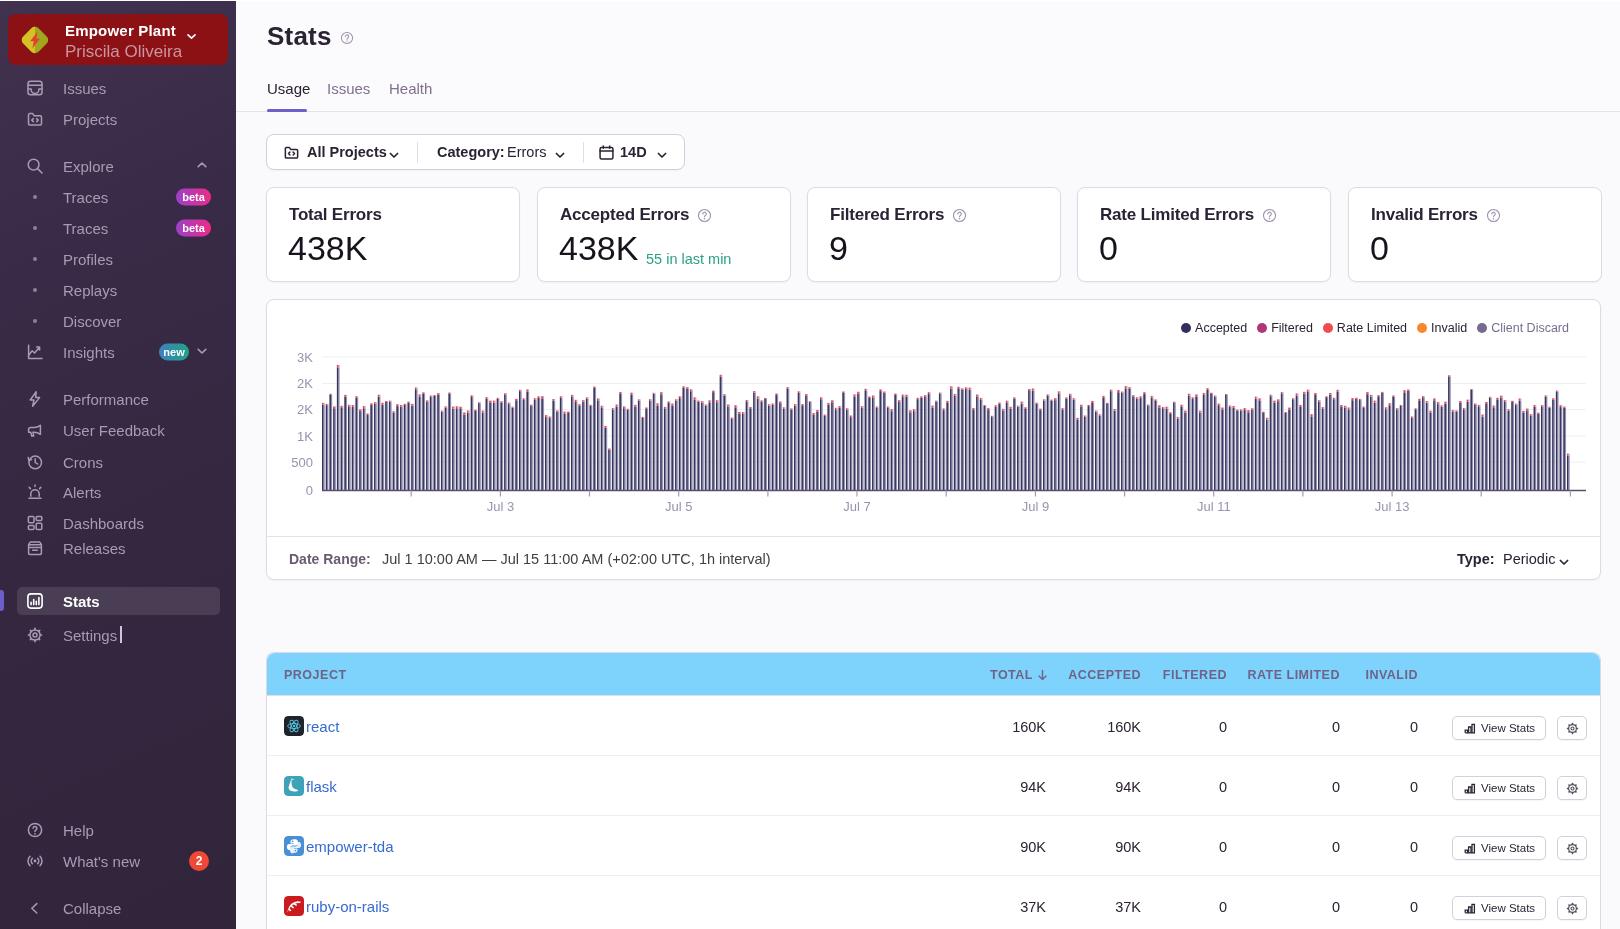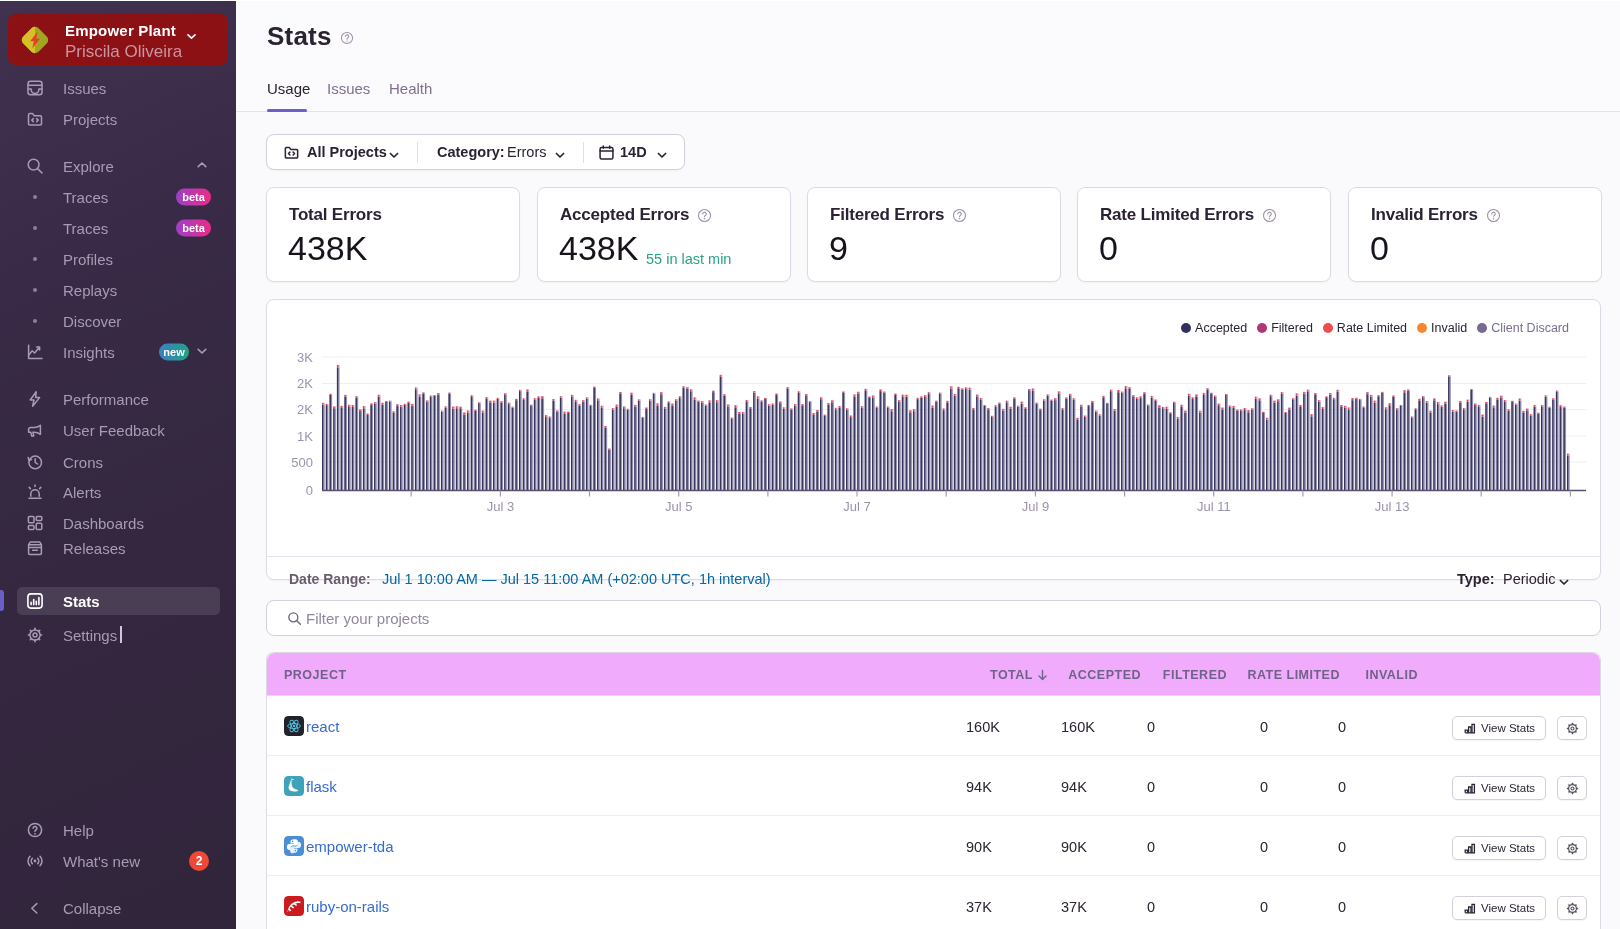--- a/index.html
+++ b/index.html
@@ -37,36 +37,36 @@
 .bold{font-weight:bold}
 
 .card{position:absolute;top:187px;width:254px;height:95px;background:#fff;border:1px solid #DFD9E5;border-radius:8px;
  box-shadow:0 1px 2px rgba(43,34,51,.04)}
 .card .ttl{position:absolute;left:22px;top:18px;height:18px;display:flex;align-items:center;font-size:17px;font-weight:bold;color:#2B2233;white-space:nowrap;letter-spacing:-.2px}
 .card .val{position:absolute;left:21px;top:43px;font-size:34px;line-height:34px;color:#18121C}
 .card .sub{position:absolute;font-size:14.5px;color:#2BA185;white-space:nowrap}
 
 #chartp{position:absolute;left:30px;top:299px;width:1335px;height:281px;background:#fff;border:1px solid #DFD9E5;border-radius:8px;
  box-shadow:0 1px 2px rgba(43,34,51,.04)}
-#drow{position:absolute;left:30px;top:556px;width:1335px;height:44px;border-top:1px solid #E7E1EC}
+#drow{position:absolute;left:30px;top:536px;width:1335px;height:44px;border-top:1px solid #E7E1EC}
 #drow .dr1{position:absolute;left:23px;top:14px;font-size:14px;font-weight:bold;color:#695C71}
-#drow .dr2{position:absolute;left:116px;top:14px;font-size:14.5px;color:#0369a1}
+#drow .dr2{position:absolute;left:116px;top:14px;font-size:14.5px;color:#404040}
 #drow .dr3{position:absolute;left:1191px;top:14px;font-size:14.5px;font-weight:bold;color:#2B2233}
 #drow .dr4{position:absolute;left:1237px;top:14px;font-size:14.5px;color:#2B2233}
 
 #search{position:absolute;left:30px;top:600px;width:1335px;height:36px;background:#fff;border:1px solid #D5CEDD;border-radius:8px}
 #search .ph{position:absolute;left:39px;top:9px;font-size:15px;color:#9187A1}
 
 #tbl{position:absolute;left:30px;top:652px;width:1335px;height:277px;background:#fff;border:1px solid #DFD9E5;border-radius:8px 8px 0 0;border-bottom:none}
-#thead{position:absolute;left:0;top:0;width:1333px;height:43px;background:#f0abfc;border-bottom:1px solid #E3DDEA;border-radius:8px 8px 0 0}
+#thead{position:absolute;left:0;top:0;width:1333px;height:43px;background:#7dd3fc;border-bottom:1px solid #E3DDEA;border-radius:8px 8px 0 0}
 .th{position:absolute;top:15px;font-size:12.5px;font-weight:bold;color:#6F6287;letter-spacing:.5px}
 .row{position:absolute;left:0;width:1333px;height:60px;border-bottom:1px solid #F0ECF3;background:#fff}
 .row .picon{position:absolute;left:17px;top:20px;width:20px;height:20px;border-radius:4px}
 .row .pname{position:absolute;left:39px;top:22px;font-size:15px;color:#366BD0}
-.num{position:absolute;top:23px;font-size:14.5px;color:#2B2233;text-align:left;width:80px}
+.num{position:absolute;top:23px;font-size:14.5px;color:#2B2233;text-align:right;width:80px}
 .vsbtn{position:absolute;left:1185px;top:20px;width:94px;height:24px;border:1px solid #D5CEDD;border-radius:5px;background:#fff;
  box-shadow:0 1px 1px rgba(43,34,51,.04)}
 .vsbtn span{position:absolute;left:28px;top:5px;font-size:11.5px;font-weight:normal;color:#2B2233}
 .gearbtn{position:absolute;left:1290px;top:20px;width:30px;height:24px;border:1px solid #D5CEDD;border-radius:5px;background:#fff;
  box-shadow:0 1px 1px rgba(43,34,51,.04)}
 #topline{position:absolute;left:0;top:0;width:1620px;height:1px;background:#fff;z-index:50}
 </style></head>
 <body>
 <div id="topline"></div>
 <div id="sidebar">
@@ -1050,27 +1050,20 @@
     </div>
 <div id="drow">
 <span class="dr1">Date Range:</span>
 <span class="dr2">Jul 1 10:00 AM — Jul 15 11:00 AM (+02:00 UTC, 1h interval)</span>
 <span class="dr3">Type:</span>
 <span class="dr4">Periodic</span>
 <span style="position:absolute;right:31px;top:16px"><svg width="12" height="12" viewBox="0 0 12 12" style="vertical-align:-1px">
           <path d="M2.4,4.5 L6,8 L9.6,4.5" stroke="#2B2233" stroke-width="1.7" fill="none" stroke-linecap="round" stroke-linejoin="round"></path>
         </svg></span>
 </div>
-<div id="search">
-      <span style="position:absolute;left:20px;top:10px"><svg width="15" height="15" viewBox="0 0 18 18">
-          <circle cx="7.6" cy="7.6" r="5.4" stroke="#6F6287" stroke-width="1.7" fill="none"></circle>
-          <path d="M11.7,11.7 L16,16" stroke="#6F6287" stroke-width="1.7" fill="none" stroke-linecap="round"></path>
-        </svg></span>
-      <span class="ph">Filter your projects</span>
-    </div>
 <div id="tbl">
 <div id="thead">
 <span class="th" style="left:17px">PROJECT</span>
 <span class="th" style="left:661px;width:120px;text-align:right">TOTAL<svg width="11" height="12" viewBox="0 0 11 12" style="vertical-align:-2px;margin-left:4px">
             <path d="M5.5,1.5 V10 M2,7 L5.5,10.5 L9,7" stroke="#6F6287" stroke-width="1.4" fill="none" stroke-linecap="round" stroke-linejoin="round"></path>
           </svg></span>
 <span class="th" style="left:754px;width:120px;text-align:right">ACCEPTED</span>
 <span class="th" style="left:840px;width:120px;text-align:right">FILTERED</span>
 <span class="th" style="left:953px;width:120px;text-align:right">RATE LIMITED</span>
 <span class="th" style="left:1031px;width:120px;text-align:right">INVALID</span>

